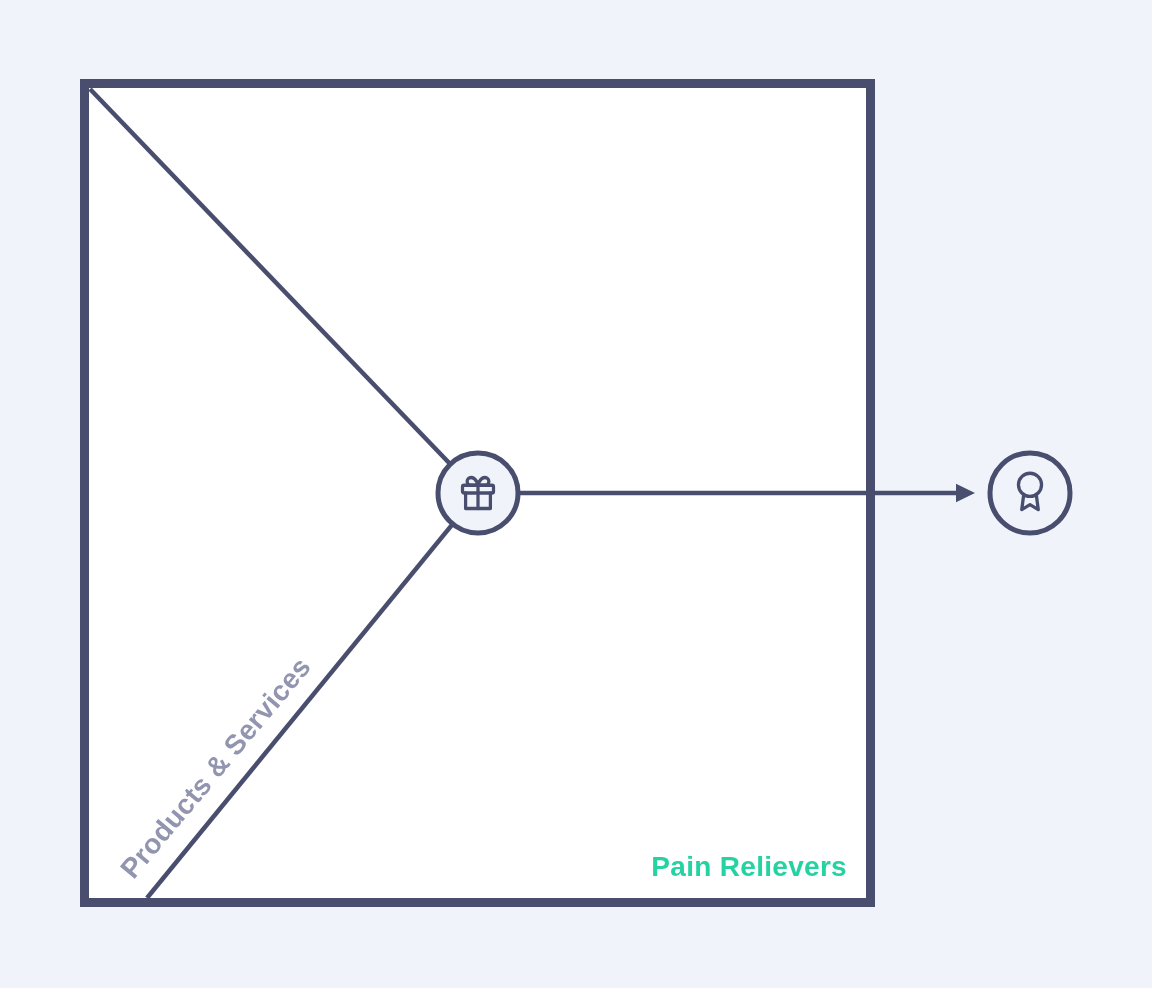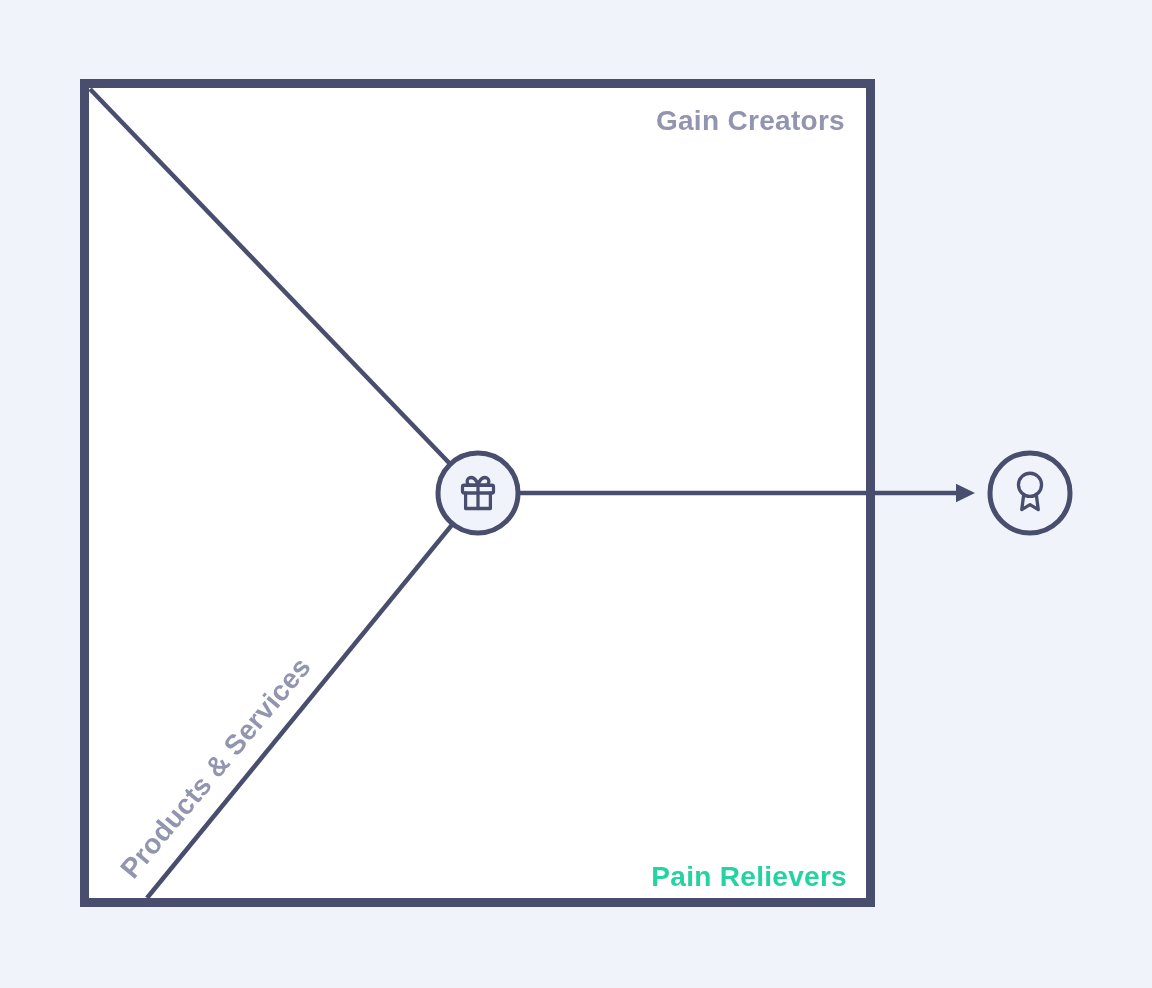--- a/index.html
+++ b/index.html
@@ -34,21 +34,20 @@
     width: 325px;
     text-align: right;
     color: #9295af;
   }
   .lbl-pain {
     top: 850px;
     left: 520px;
     width: 327px;
     text-align: right;
     color: #25d3a2;
-    margin-top: 10px;
   }
   .lbl-products {
     left: 216px;
     top: 768px;
     transform: translate(-50%, -50%) rotate(-50deg);
     transform-origin: center center;
     white-space: nowrap;
     color: #9295af;
   }
   .lbl-fit {
@@ -90,20 +89,19 @@
 
     <g>
       <circle cx="1030" cy="493" r="40" fill="#f0f4fa" stroke="#494d6e" stroke-width="5"></circle>
       <g transform="translate(1010.2,471.6) scale(1.65)" fill="none" stroke="#494d6e" stroke-width="2" stroke-linecap="round" stroke-linejoin="round">
         <circle cx="12" cy="8" r="7"></circle>
         <polyline points="8.21 13.89 7 23 12 20 17 23 15.79 13.88"></polyline>
       </g>
     </g>
   </svg>
 
-  <div class="lbl lbl-gain">Gain Creators</div>
 
   <div class="lbl lbl-pain">Pain Relievers</div>
 
   <div class="lbl lbl-products">Products &amp; Services</div>
 
 
 </div>
 
 </body></html>

